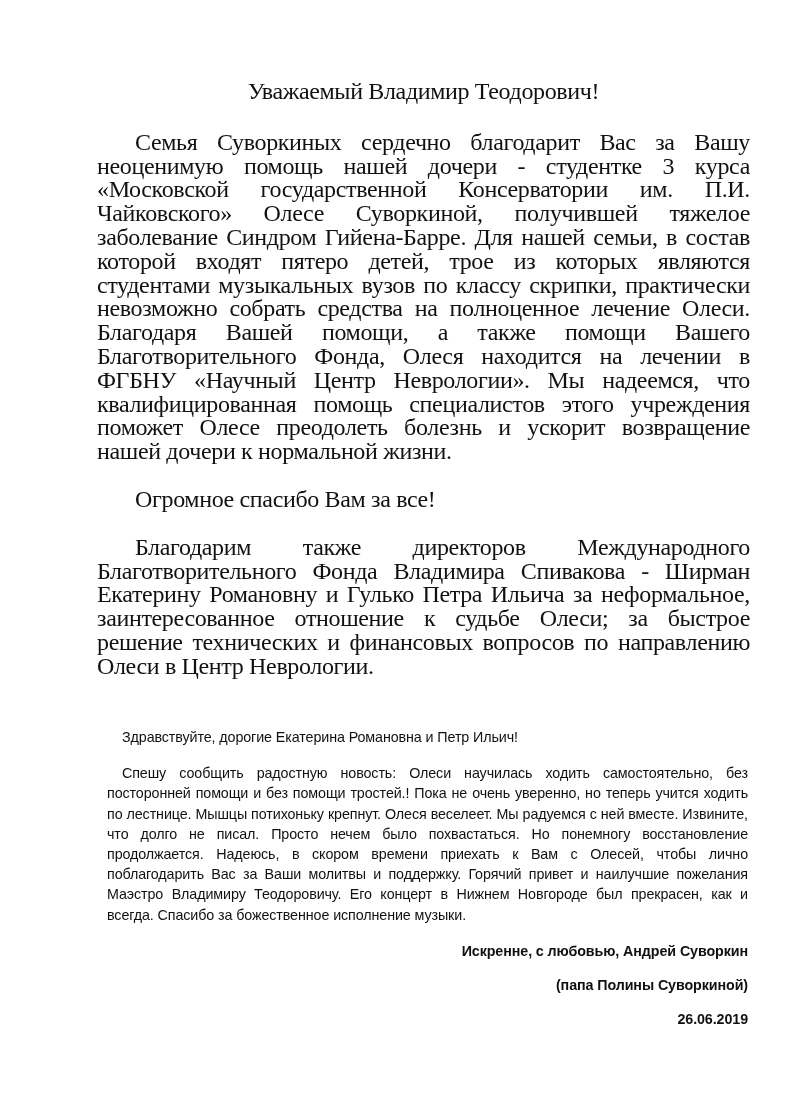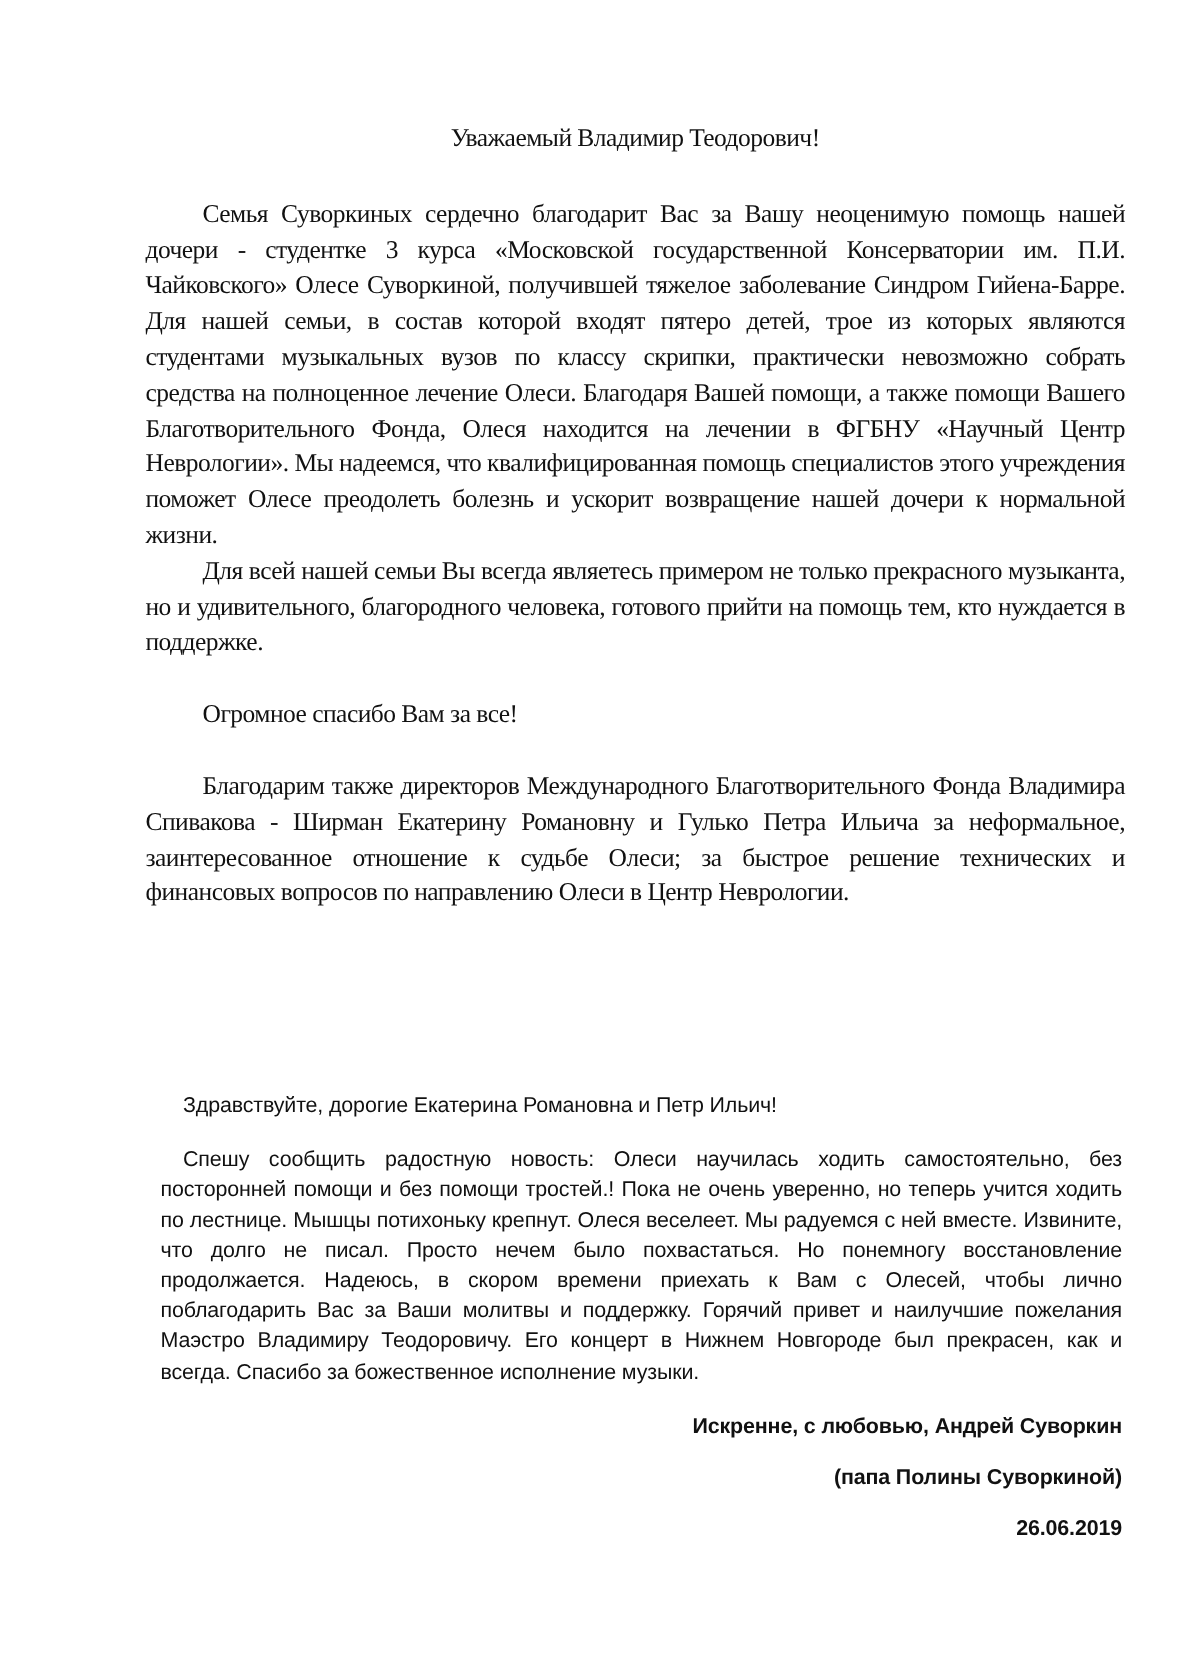--- a/index.html
+++ b/index.html
@@ -13,21 +13,21 @@
       position: relative;
       overflow: hidden;
       color: #111111;
     }
     .letter1 {
       position: absolute;
       left: 97px;
       top: 80px;
       width: 653px;
       font-family: "Liberation Serif", serif;
-      font-size: 17px;
+      font-size: 24px;
       line-height: 23.8px;
       letter-spacing: -0.35px;
     }
     .greeting1 {
       text-align: center;
       margin: 0 0 27px 0;
       padding-left: 0;
     }
     .para {
       text-align: justify;
@@ -71,21 +71,20 @@
     }
     .sig2.first { margin-top: 16px; }
     .sig2.next { margin-top: 14px; }
   </style>
 </head>
 <body>
 
 <div class="letter1">
   <p class="greeting1">Уважаемый Владимир Теодорович!</p>
   <p class="para">Семья Суворкиных сердечно благодарит Вас за Вашу неоценимую помощь нашей дочери - студентке 3 курса «Московской государственной Консерватории им. П.И. Чайковского» Олесе Суворкиной, получившей тяжелое заболевание Синдром Гийена-Барре. Для нашей семьи, в состав которой входят пятеро детей, трое из которых являются студентами музыкальных вузов по классу скрипки, практически невозможно собрать средства на полноценное лечение Олеси. Благодаря Вашей помощи, а также помощи Вашего Благотворительного Фонда, Олеся находится на лечении в ФГБНУ «Научный Центр Неврологии». Мы надеемся, что квалифицированная помощь специалистов этого учреждения поможет Олесе преодолеть болезнь и ускорит возвращение нашей дочери к нормальной жизни.</p>
-  <p class="para">Для всей нашей семьи Вы всегда являетесь примером не только прекрасного музыканта, но и удивительного, благородного человека, готового прийти на помощь тем, кто нуждается в поддержке.</p>
   <div class="gap"></div>
   <p class="thanks">Огромное спасибо Вам за все!</p>
   <div class="gap"></div>
   <p class="para">Благодарим также директоров Международного Благотворительного Фонда Владимира Спивакова - Ширман Екатерину Романовну и Гулько Петра Ильича за неформальное, заинтересованное отношение к судьбе Олеси; за быстрое решение технических и финансовых вопросов по направлению Олеси в Центр Неврологии.</p>
 </div>
 
 <div class="letter2">
   <p class="greeting2">Здравствуйте, дорогие Екатерина Романовна и Петр Ильич!</p>
   <p class="para2">Спешу сообщить радостную новость: Олеси научилась ходить самостоятельно, без посторонней помощи и без помощи тростей.! Пока не очень уверенно, но теперь учится ходить по лестнице. Мышцы потихоньку крепнут. Олеся веселеет. Мы радуемся с ней вместе. Извините, что долго не писал. Просто нечем было похвастаться. Но понемногу восстановление продолжается. Надеюсь, в скором времени приехать к Вам с Олесей, чтобы лично поблагодарить Вас за Ваши молитвы и поддержку.  Горячий привет и наилучшие пожелания Маэстро Владимиру Теодоровичу. Его концерт в Нижнем Новгороде был прекрасен, как и всегда. Спасибо за божественное исполнение музыки.</p>
   <p class="sig2 first">Искренне, с любовью, Андрей Суворкин</p>

